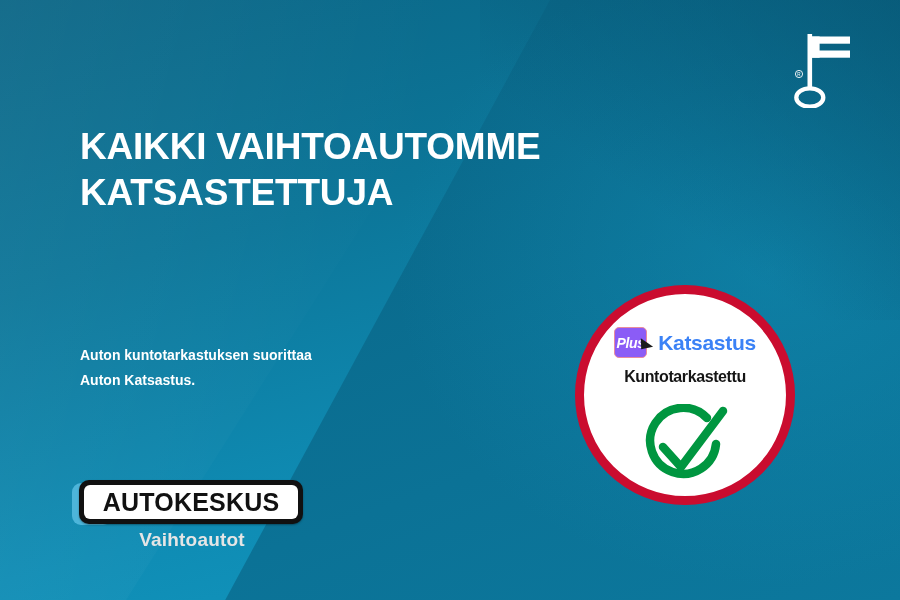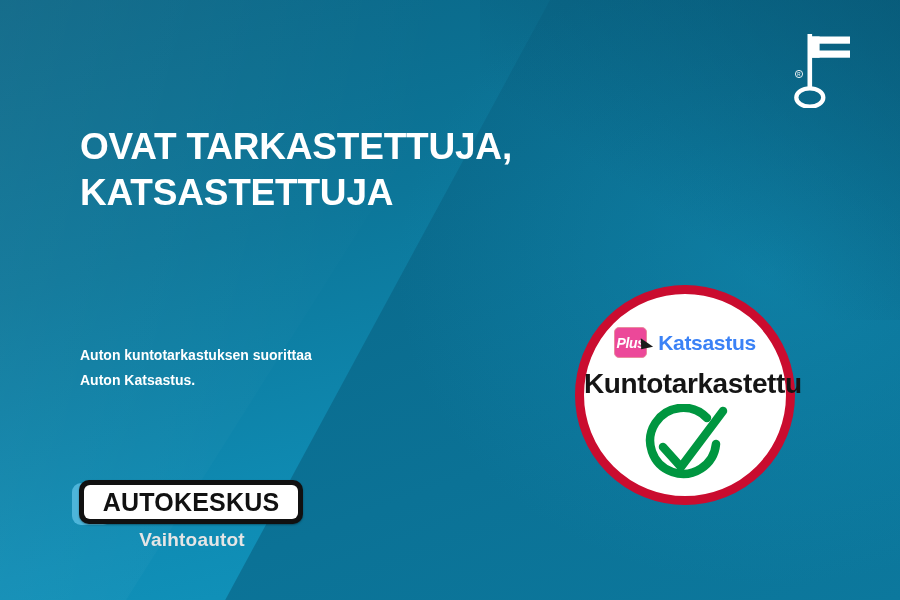--- a/index.html
+++ b/index.html
@@ -184,21 +184,21 @@
     position: relative;
     width: 39px;
     height: 31px;
   }
   .plus-box {
     position: absolute;
     left: 0;
     top: 0;
     width: 33px;
     height: 31px;
-    background: #ec4899;
+    background: #8b5cf6;
     border-radius: 5px;
     border: 1.5px solid #e98b9d;
     box-sizing: border-box;
     display: flex;
     align-items: center;
     justify-content: center;
   }
   .plus-text {
     color: #ffffff;
     font-size: 14px;
@@ -225,21 +225,21 @@
     line-height: 1;
     letter-spacing: -0.3px;
   }
   .badge-row2 {
     position: absolute;
     left: 0;
     top: 74px;
     width: 100%;
     text-align: center;
     color: #151515;
-    font-size: 28px;
+    font-size: 16px;
     font-weight: bold;
     letter-spacing: -0.4px;
   }
   .check-wrap {
     position: absolute;
     left: 50%;
     top: 110px;
     transform: translateX(-50%);
     width: 96px;
     height: 86px;
@@ -268,21 +268,21 @@
       <rect x="26" y="10.5" width="7.6" height="21.2" fill="#ffffff"></rect>
 
       <g transform="translate(9,44)">
         <circle cx="4" cy="4" r="3.6" fill="none" stroke="#ffffff" stroke-width="0.9"></circle>
         <text x="4" y="6" font-family="Liberation Sans, sans-serif" font-size="4.6" fill="#ffffff" text-anchor="middle">R</text>
       </g>
     </svg>
   </div>
 
   <div class="headline">
-    <span class="hl">OVAT TARKASTETTUJA,</span>
+    <span class="hl">KAIKKI VAIHTOAUTOMME</span>
     <span class="hl">KATSASTETTUJA</span>
   </div>
 
   <div class="subtitle">
     <span class="sl">Auton kuntotarkastuksen suorittaa</span>
     <span class="sl">Auton Katsastus.</span>
   </div>
 
   <div class="ak-logo">
     <div class="ak-tab"></div>

